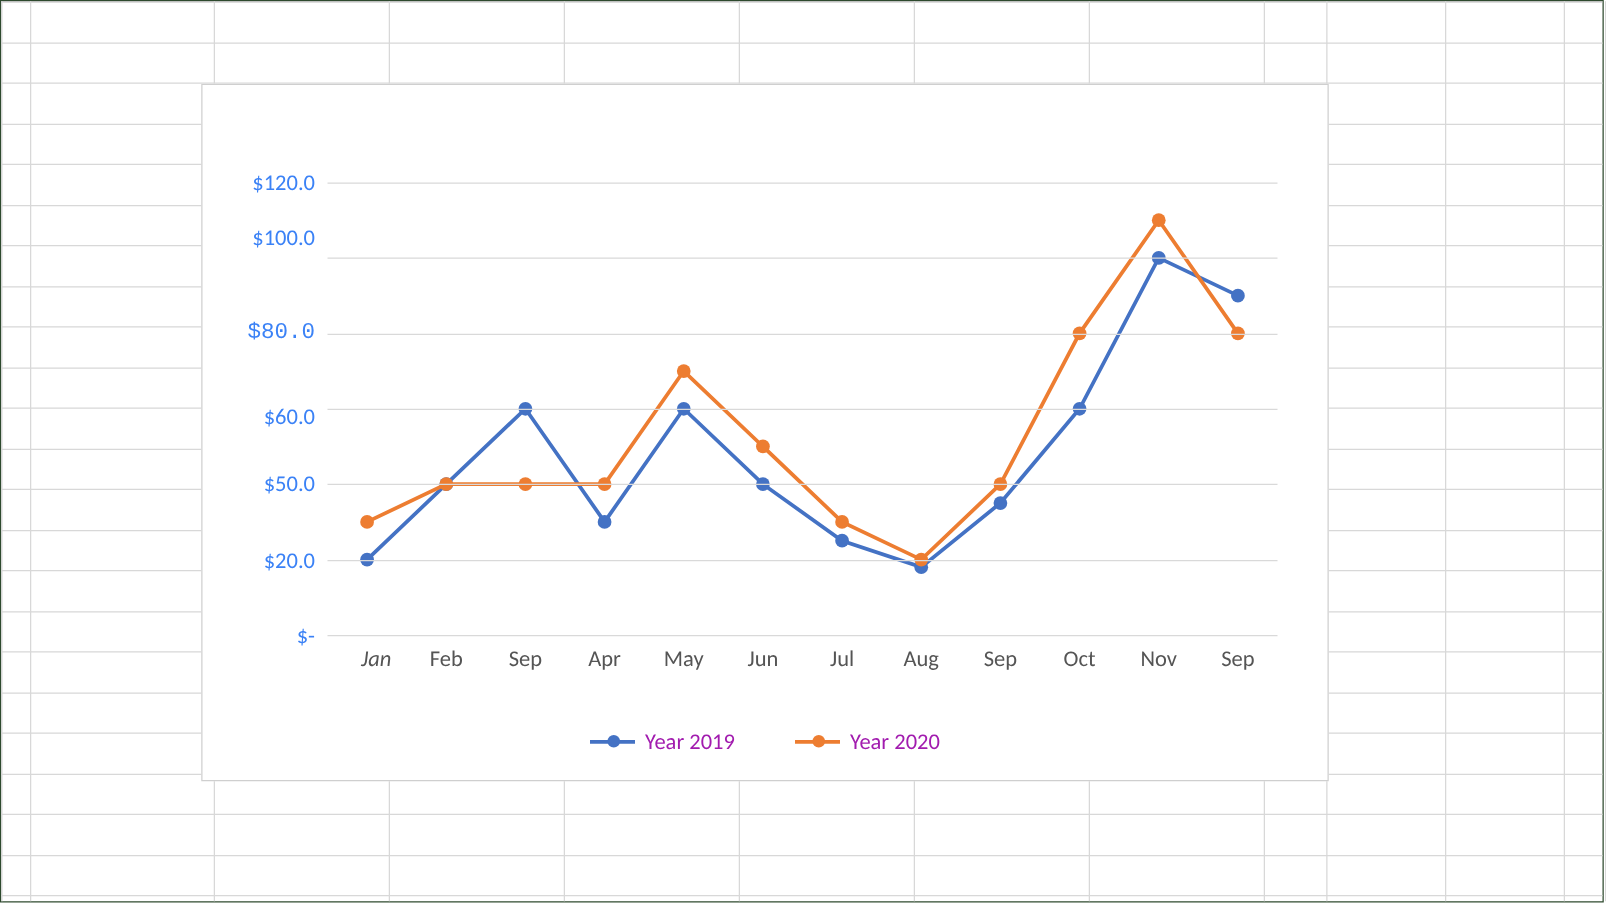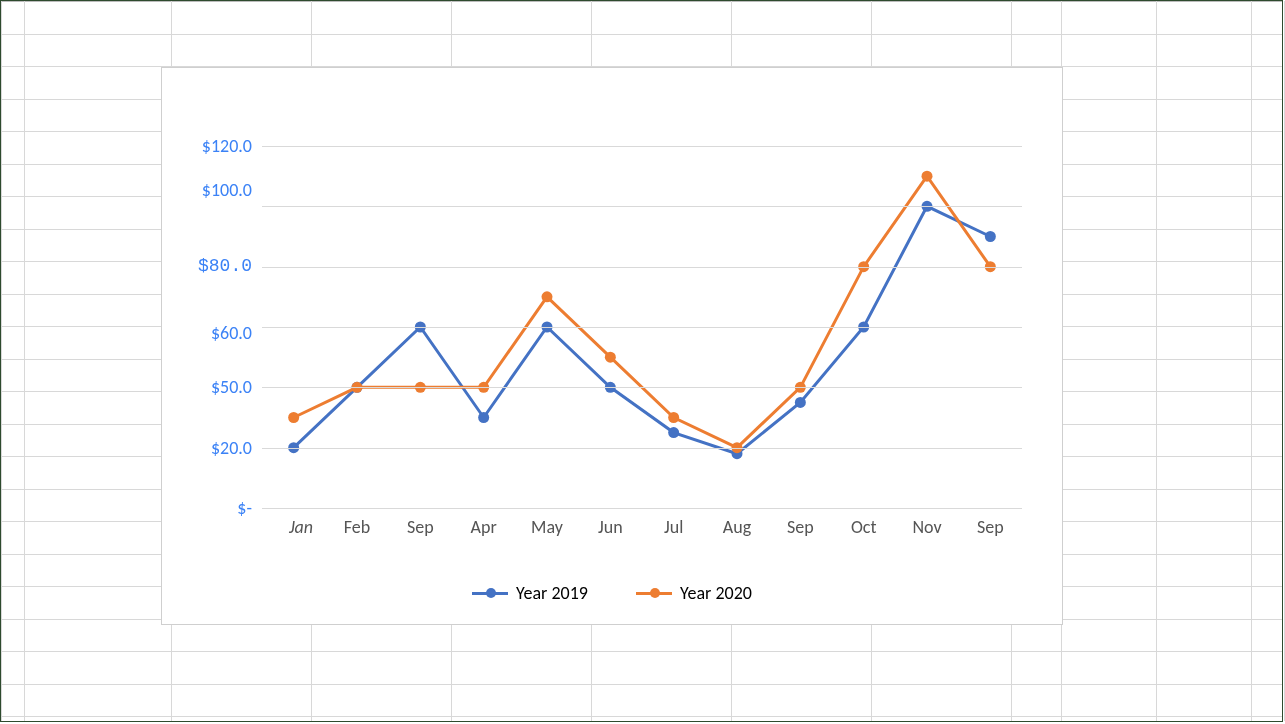--- a/index.html
+++ b/index.html
@@ -15,21 +15,21 @@
   .plot{position:absolute;left:100px;top:78px;width:760px;height:362px;}
   .gridline{position:absolute;left:0;right:0;height:0;border-top:1px solid #d9d9d9;}
   .ylabel{position:absolute;width:90px;text-align:right;color:#3b82f6;font-size:18px;right:770px;}
   .xlabel{position:absolute;top:370px;text-align:center;color:#555;font-size:18px;width:60px;margin-left:-30px;}
   svg.lines{position:absolute;inset:0;overflow:visible;}
   .s1-line{stroke:#4472c4;stroke-width:3;fill:none;}
   .s2-line{stroke:#ed7d31;stroke-width:3;fill:none;}
   .s1-dot{fill:#4472c4;}
   .s2-dot{fill:#ed7d31;}
   
-  .legend{position:absolute;bottom:20px;left:0;right:0;text-align:center;color:#000000;font-size:18px;}
+  .legend{position:absolute;bottom:20px;left:0;right:0;text-align:center;color:#a21caf;font-size:18px;}
   .legend .item{display:inline-flex;align-items:center;margin:0 22px;}
   .legend .swatch{display:inline-block;width:36px;height:3px;position:relative;margin-right:8px;}
   .legend .swatch::after{content:"";position:absolute;left:14px;top:-4px;width:10px;height:10px;border-radius:50%;}
   .legend .s1 .swatch{background:#4472c4;} .legend .s1 .swatch::after{background:#4472c4;}
   .legend .s2 .swatch{background:#ed7d31;} .legend .s2 .swatch::after{background:#ed7d31;}
 </style>
 </head>
 <body>
 
 <div class="outer">

